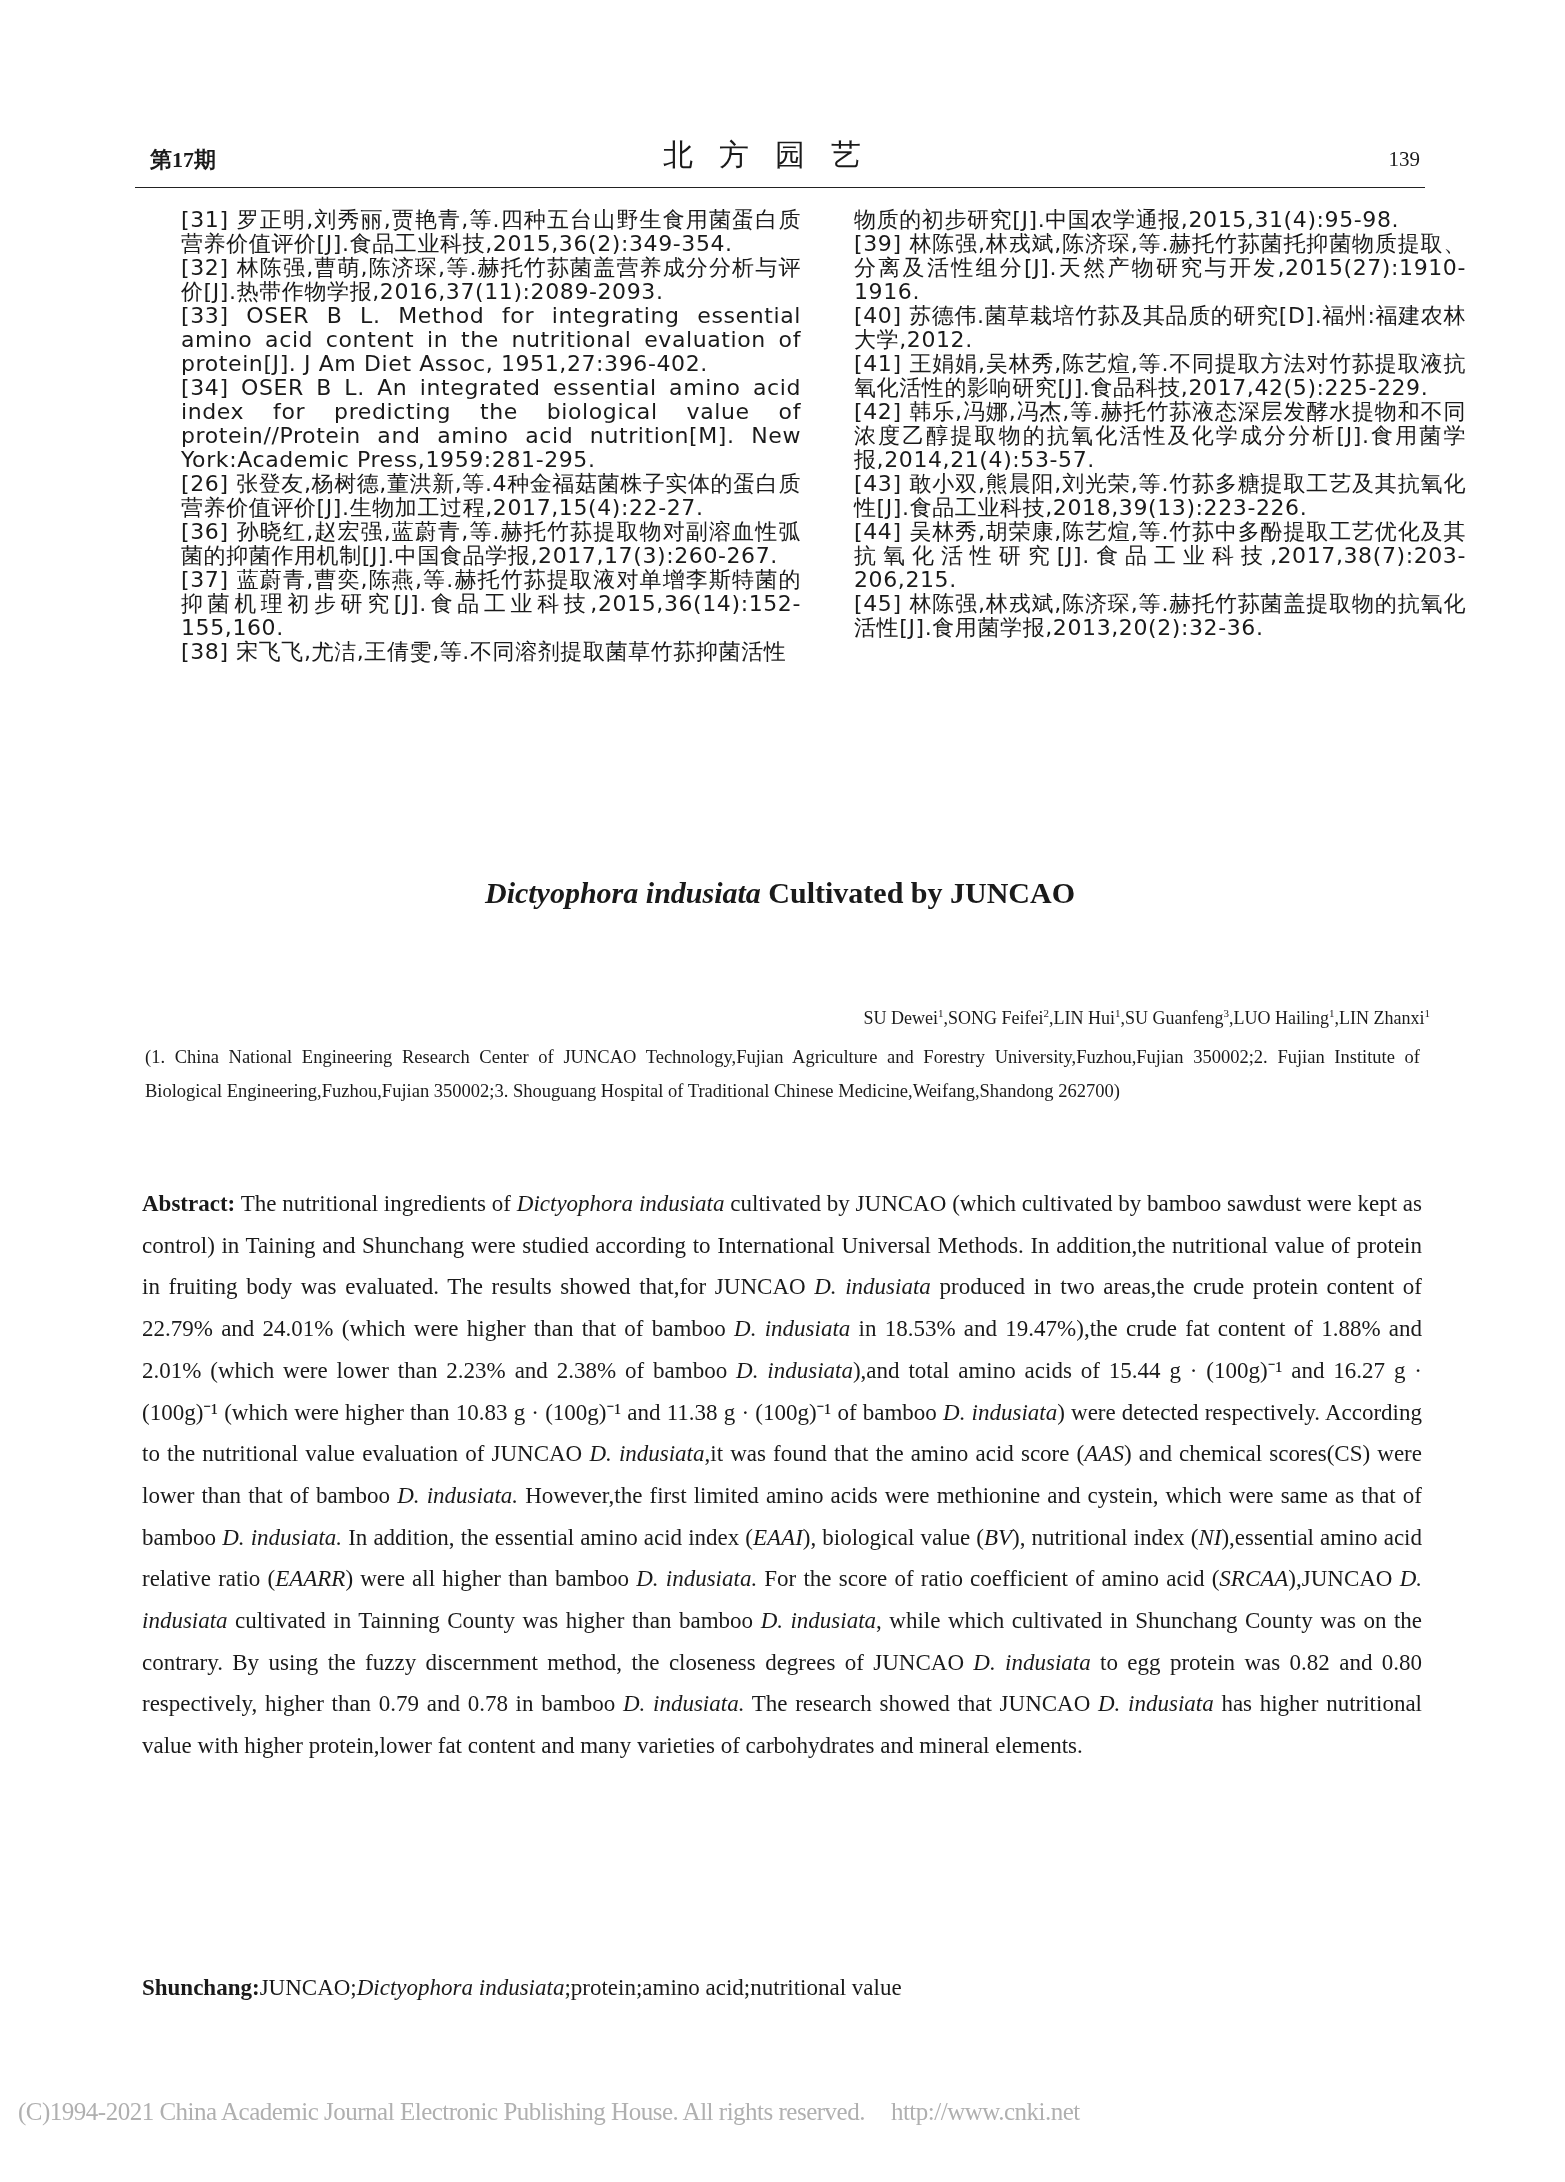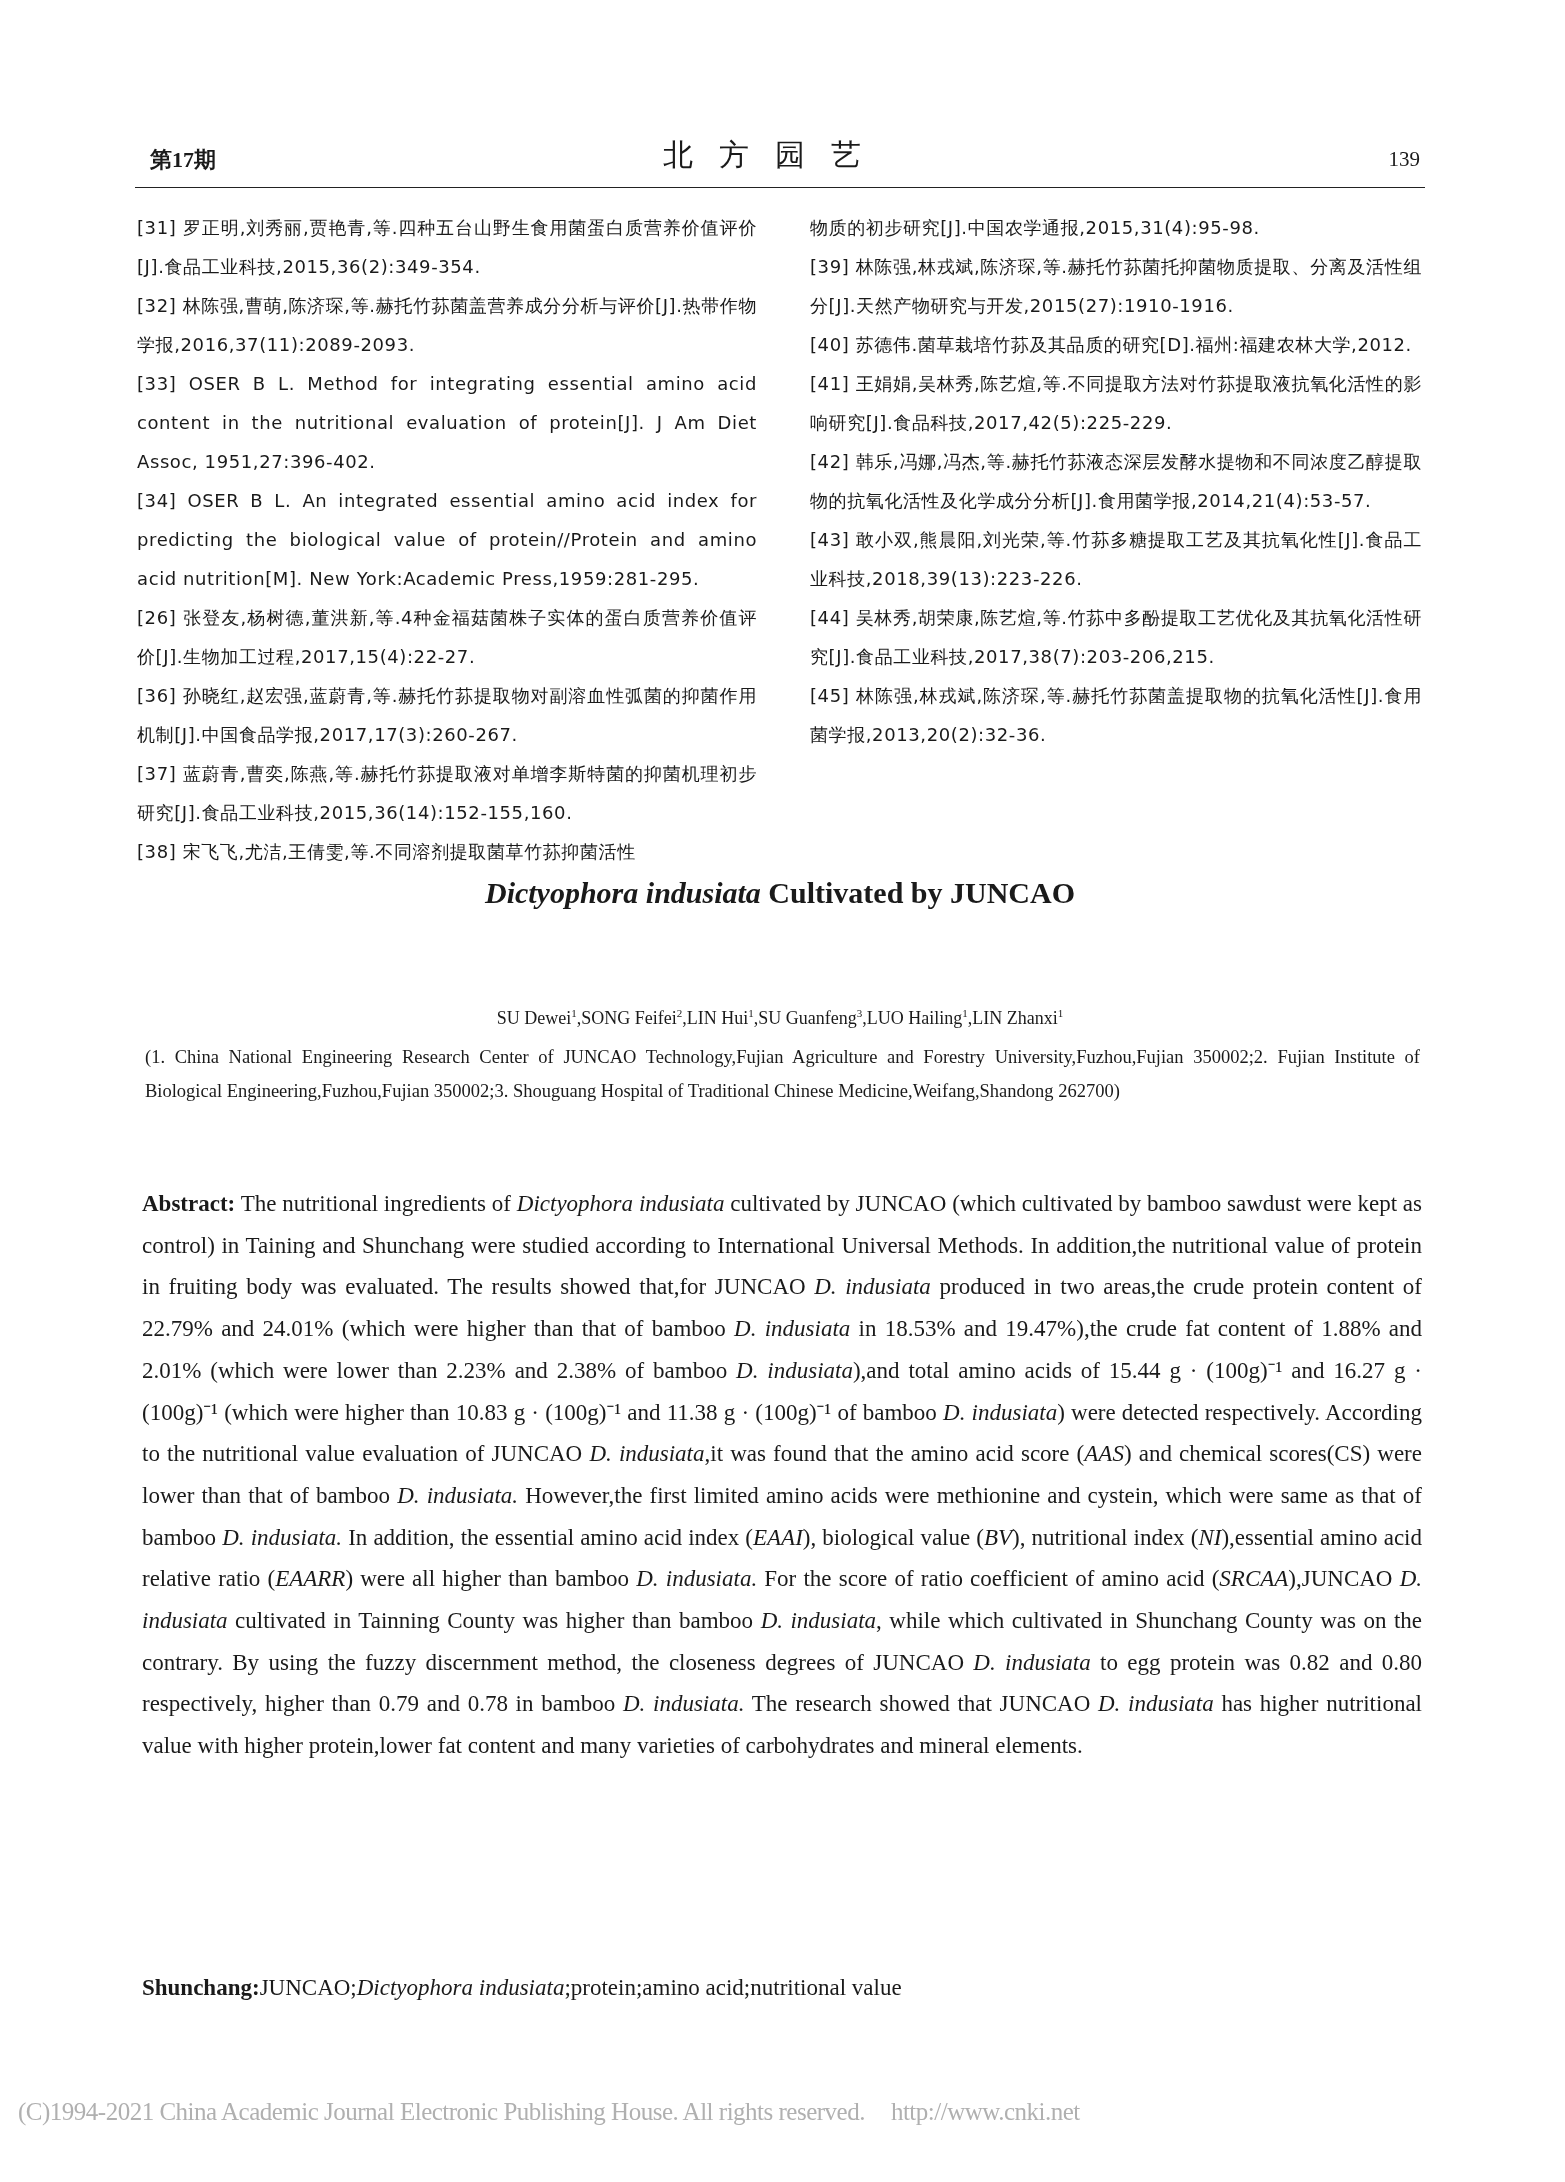--- a/index.html
+++ b/index.html
@@ -2,27 +2,27 @@
 <html><head>
 <meta charset="utf-8">
 <style>
   html, body { margin: 0; padding: 0; background: #ffffff; }
   body { width: 1565px; height: 2182px; position: relative; overflow: hidden; color: #1a1a1a; font-family: "DejaVu Serif", "Liberation Serif", serif; }
   .header { position: absolute; left: 130px; top: 135px; width: 1290px; height: 48px; }
   .issue { position: absolute; left: 20px; top: 10px; font-family: "Liberation Serif", serif; font-weight: bold; font-size: 22px; }
   .journal { position: absolute; left: 0; right: 0; top: 0; text-align: center; font-family: "DejaVu Sans", sans-serif; font-size: 30px; letter-spacing: 26px; }
   .pageno { position: absolute; right: 0; top: 12px; font-family: "Liberation Serif", serif; font-size: 21px; }
   .rule { position: absolute; left: 135px; top: 187px; width: 1290px; height: 0; border-top: 1.5px solid #222; }
-  .refs { position: absolute; top: 208px; font-family: "DejaVu Sans", sans-serif; font-size: 18px; line-height: 39px; letter-spacing: 0.6px; }
+  .refs { position: absolute; top: 208px; font-family: "DejaVu Sans", sans-serif; font-size: 22px; line-height: 24px; letter-spacing: 0.6px; margin-left: 44px; }
   .refs.left { left: 137px; width: 620px; }
   .refs.right { left: 810px; width: 612px; }
   .ref { text-align: justify; }
   .title { position: absolute; left: 130px; width: 1300px; top: 868px; text-align: center; font-family: "Liberation Serif", serif; font-weight: bold; font-size: 30px; line-height: 50px; }
   .title i { font-style: italic; }
-  .authors { position: absolute; left: 130px; width: 1300px; top: 1007px; text-align: center; font-family: "Liberation Serif", serif; font-size: 18px; }
+  .authors { position: absolute; left: 130px; width: 1300px; top: 1007px; text-align: right; font-family: "Liberation Serif", serif; font-size: 18px; }
   .authors sup { font-size: 11px; }
   .affil { position: absolute; left: 145px; width: 1275px; top: 1040px; font-family: "Liberation Serif", serif; font-size: 18.5px; line-height: 34px; text-align: justify; }
   .abstract { position: absolute; left: 142px; width: 1280px; top: 1183px; font-family: "Liberation Serif", serif; font-size: 23px; line-height: 41.7px; text-align: justify; }
   .abstract b, .keywords b { font-weight: bold; }
   .abstract i, .keywords i { font-style: italic; }
   .keywords { position: absolute; left: 142px; width: 1280px; top: 1975px; font-family: "Liberation Serif", serif; font-size: 23px; }
   .footer { position: absolute; left: 18px; top: 2098px; font-family: "Liberation Serif", serif; font-size: 25px; color: #b0b0b0; letter-spacing: -0.5px; }
   .footer .url { margin-left: 26px; }
 </style>
 </head>

